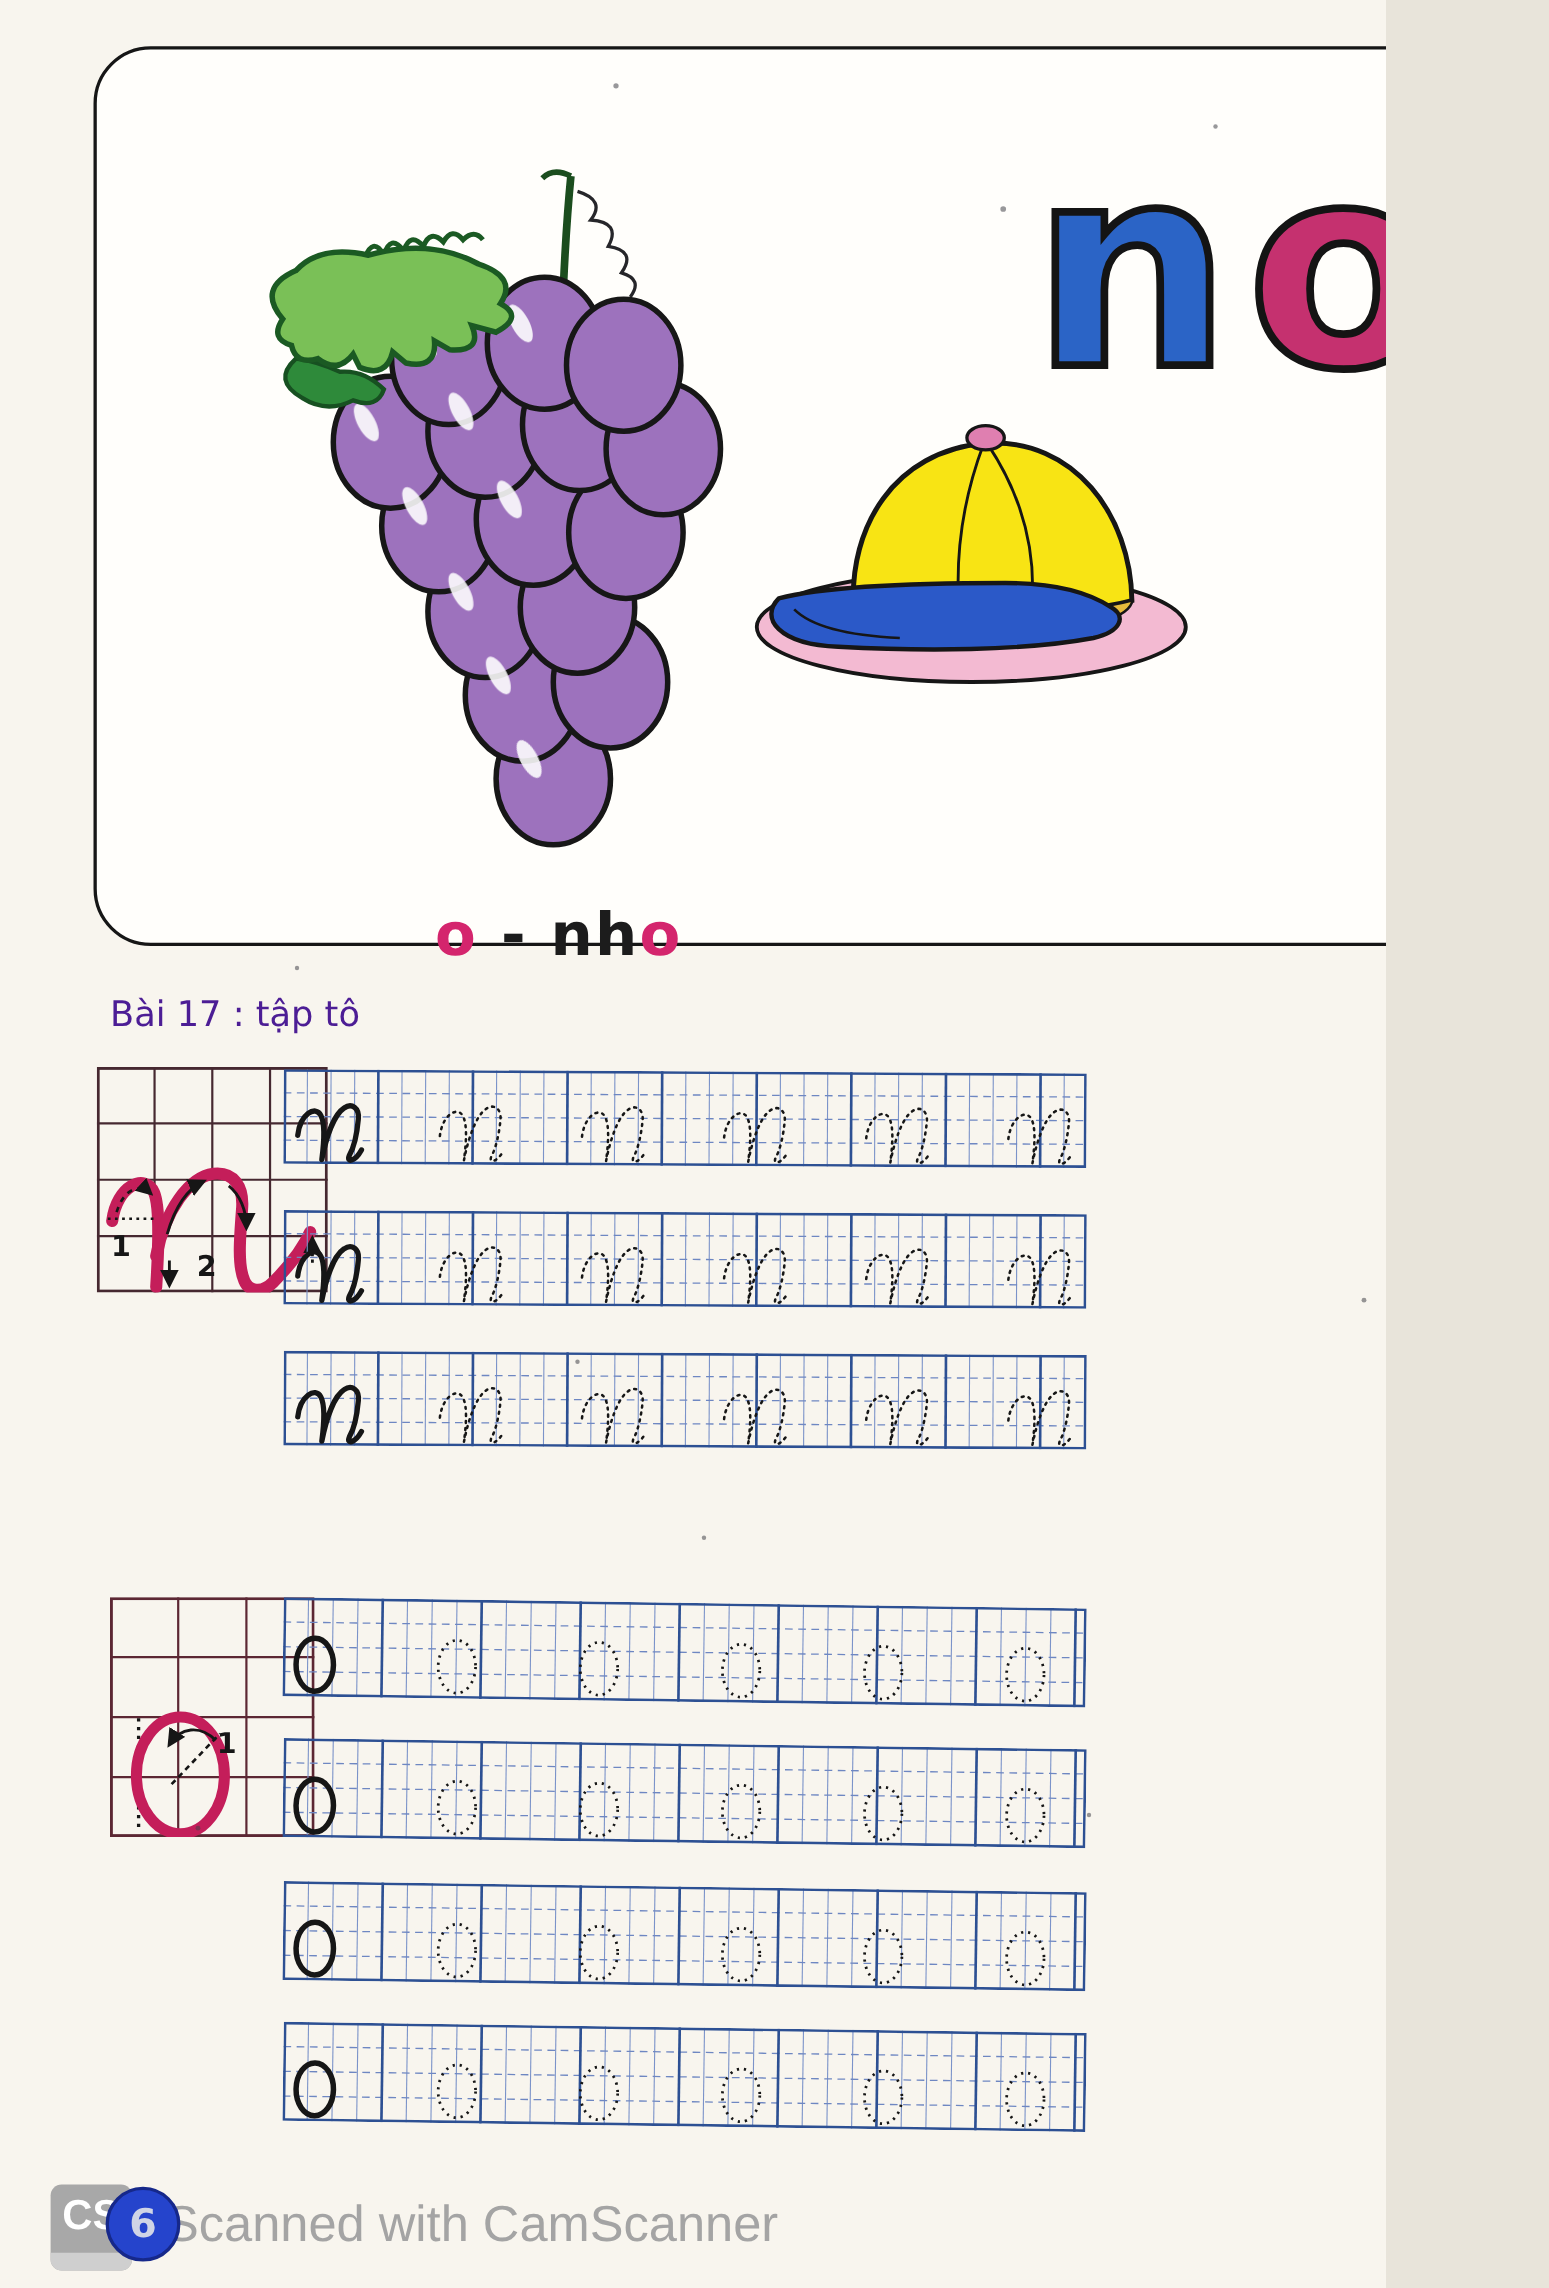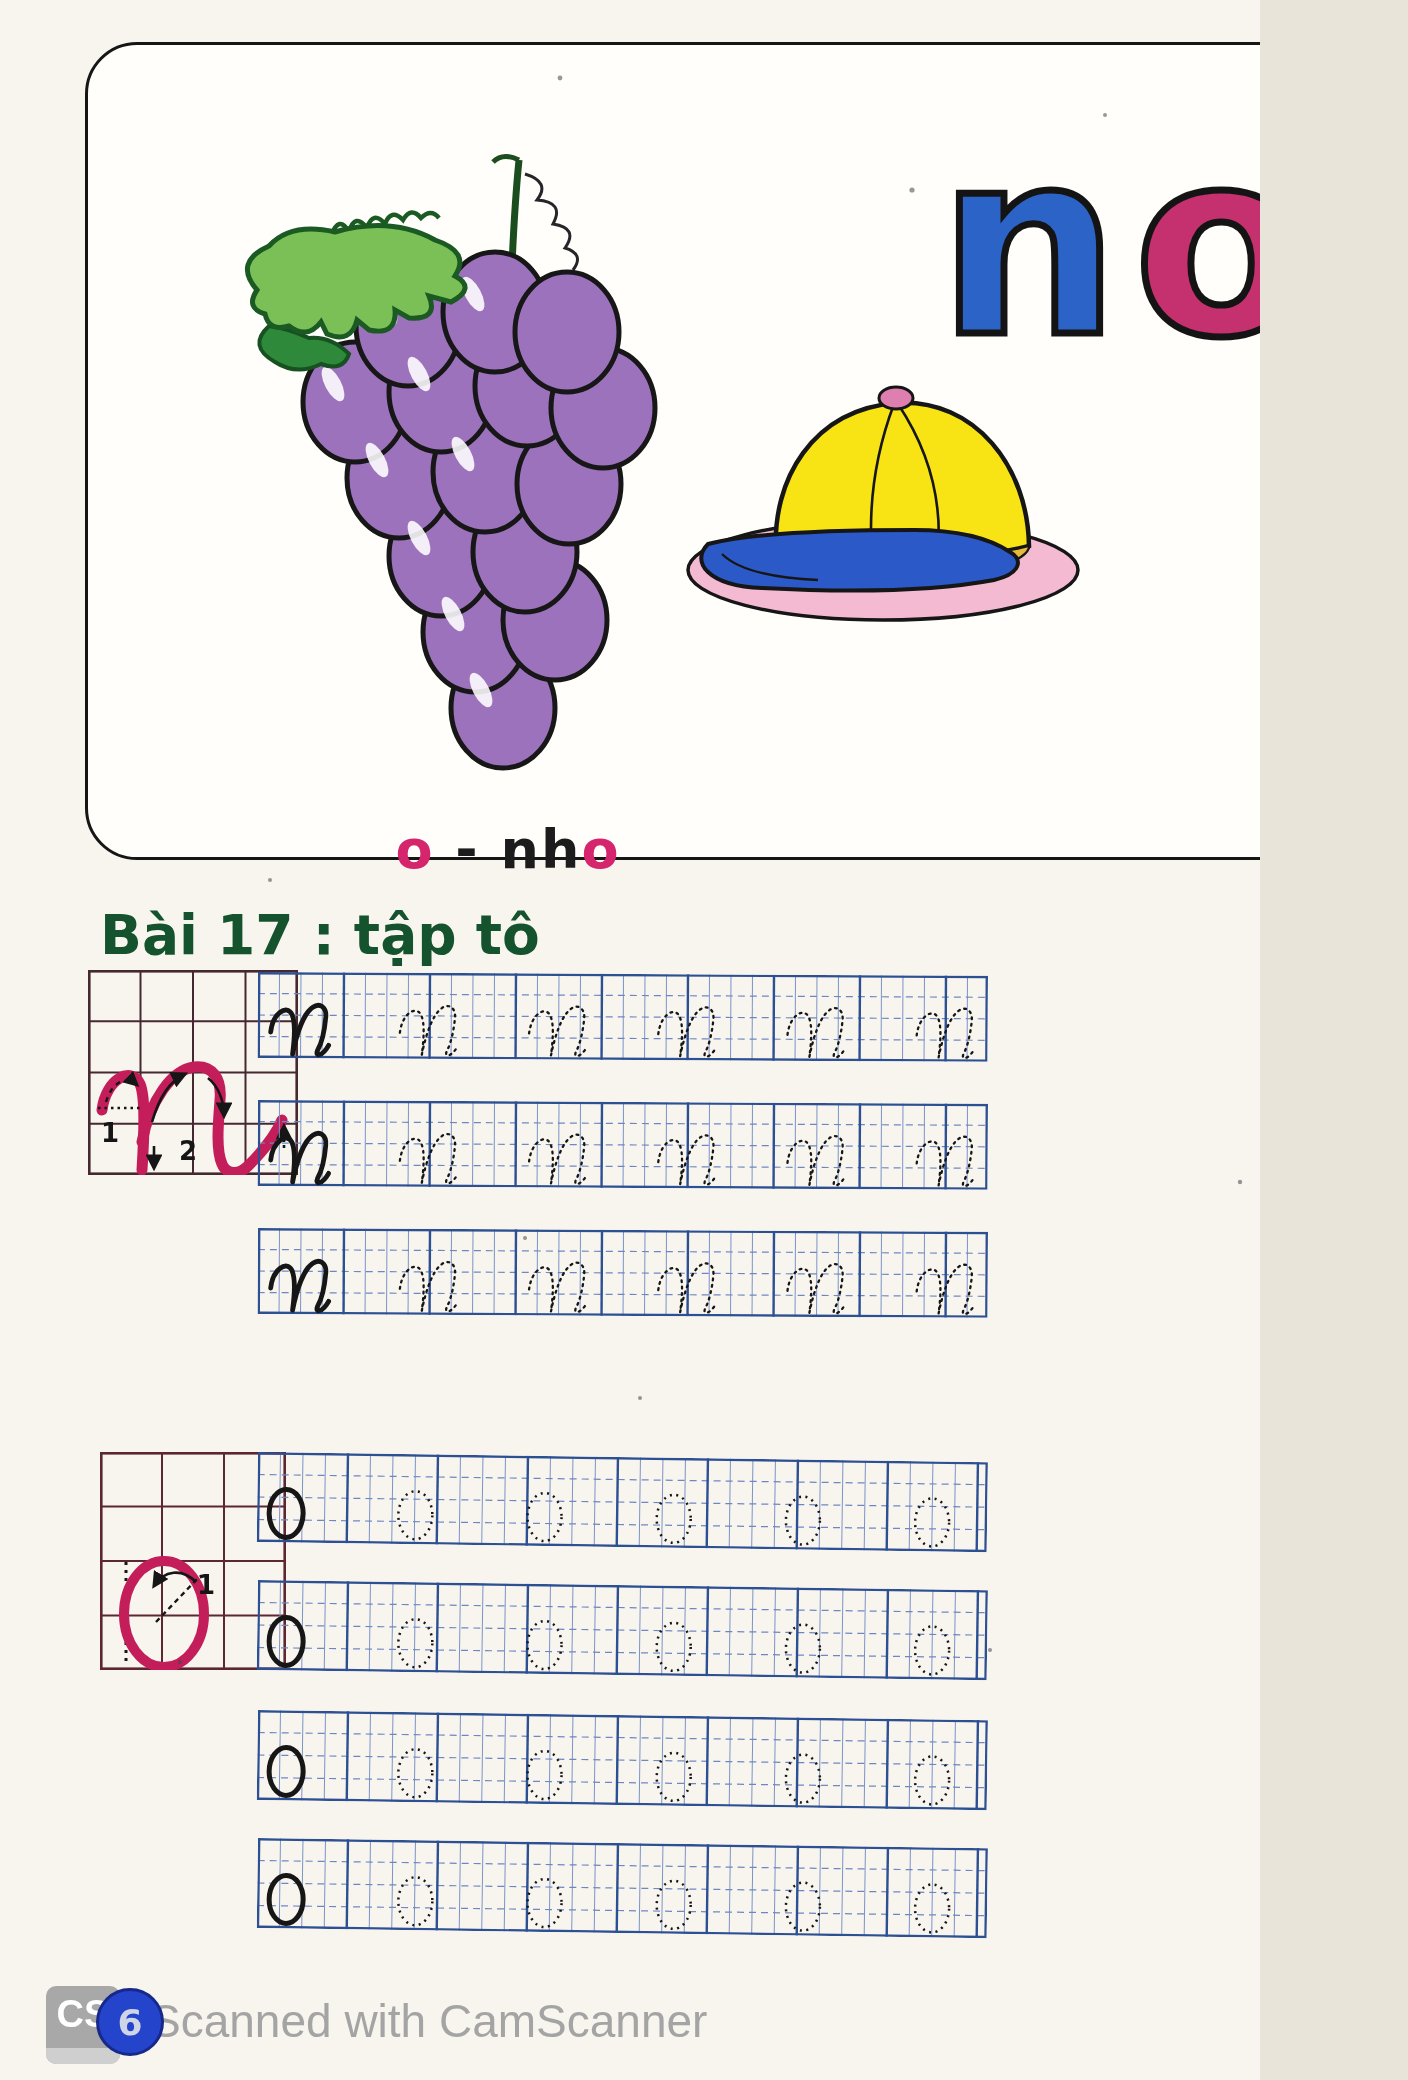--- a/index.html
+++ b/index.html
@@ -15,21 +15,21 @@
   .bigword .ltr-n{color:#2b64c6;}
   .bigword .ltr-o{color:#c5316f;}
   .caption{position:absolute;font-size:54px;font-weight:800;letter-spacing:2px;
            text-align:center;white-space:pre;}
   .caption-left{left:230px;top:745px;width:380px;margin-top:28px;}
   .caption-right{left:895px;top:752px;width:370px;}
   .c-pink{color:#d4256d;}
   .c-blue{color:#2246c8;}
   .c-black{color:#1c1c1c;}
   
-  .ex-heading{position:absolute;left:100px;font-size:55px;font-weight:700;color:#14532d;}
+  .ex-heading{position:absolute;left:100px;font-size:32px;font-weight:400;color:#4c1d95;}
   .h17{top:903px;}
   .h18{top:1393px;}
   
   .model17{position:absolute;left:88px;top:970px;width:210px;height:205px;}
   .model18{position:absolute;left:100px;top:1452px;width:186px;height:218px;}
   
   .trace-row{position:absolute;transform-origin:left top;}
   .trace-row.ex17{transform:rotate(0.3deg);}
   .trace-row.ex18{transform:rotate(0.8deg);}
   

